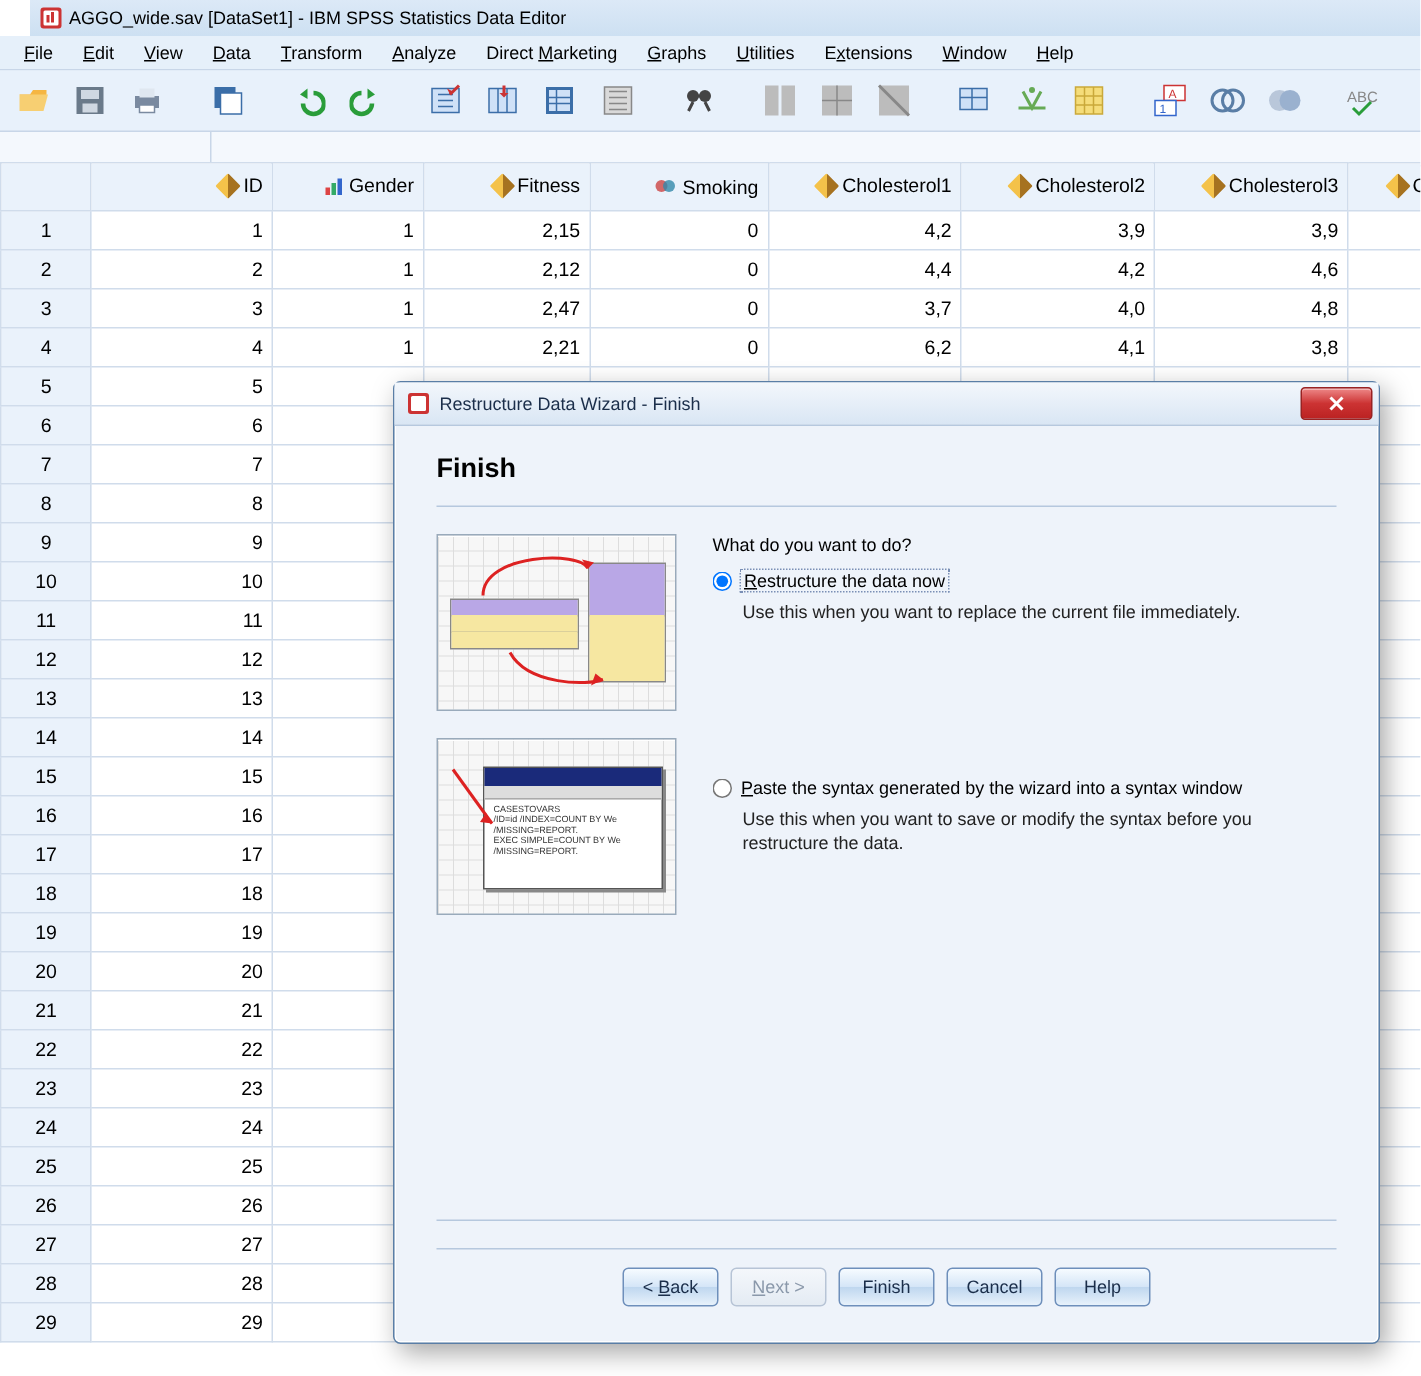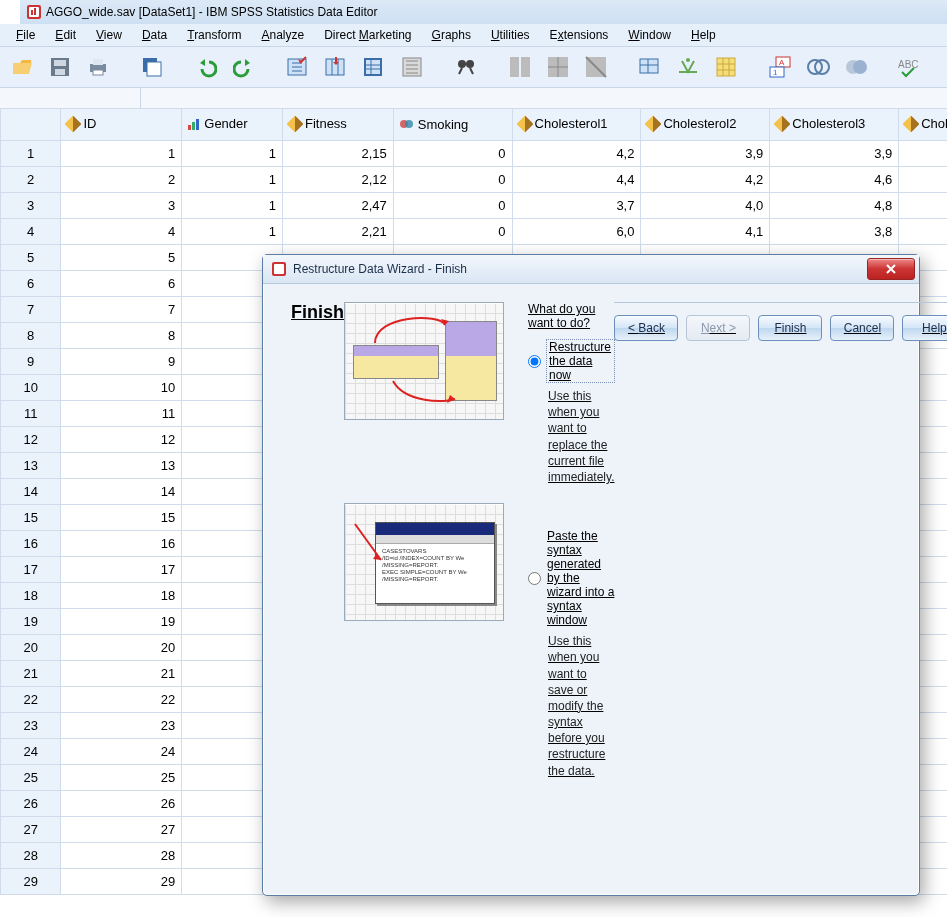--- a/index.html
+++ b/index.html
@@ -100,21 +100,21 @@
     border: 1px solid #d0dceb;
     height: 26px;
     box-sizing: border-box;
     padding: 0 6px;
     text-align: right;
     font-size: 13px;
   }
   table.grid thead th {
     background: #eaf2fb;
     font-weight: normal;
-    text-align: left;
+    text-align: right;
     position: relative;
     height: 32px;
   }
   table.grid thead th .hdr-label {
     display: inline-flex;
     align-items: center;
     gap: 4px;
   }
   .pencil-icon {
     display: inline-block;
@@ -186,22 +186,21 @@
     border-radius: 3px;
     color:#fff;
     display:flex; align-items:center; justify-content:center;
     font-weight:bold;
     box-shadow: inset 0 1px 0 rgba(255,255,255,.4);
   }
   .dlg-body {
     flex:1;
     padding: 18px 28px 10px 28px;
     display:flex;
-    flex-direction:row;
-    text-decoration:underline;
+    flex-direction:column;
   }
   .dlg-h1 { font-size:18px; font-weight:bold; margin: 0 0 6px 0; color:#000; }
   .dlg-rule { border:0; border-top:1px solid #b6c8de; margin: 8px 0 18px 0; }
   .dlg-content { display:flex; flex-direction:column; gap:18px; flex:1; }
   .opt-row { display:flex; gap:24px; align-items:flex-start; }
   .opt-img {
     width: 158px; height: 116px;
     background: #f7f7f7;
     border: 1px solid #9ab;
     box-shadow: 0 1px 0 #fff inset;
@@ -537,21 +536,21 @@
             <td>4,0</td>
             <td>4,8</td>
             <td></td>
           </tr>
           <tr>
             <th class="rowhead">4</th>
             <td>4</td>
             <td>1</td>
             <td>2,21</td>
             <td>0</td>
-            <td>6,0</td>
+            <td>6,2</td>
             <td>4,1</td>
             <td>3,8</td>
             <td></td>
           </tr>
           <tr>
             <th class="rowhead">5</th>
             <td>5</td>
             <td></td>
             <td></td>
             <td></td>

